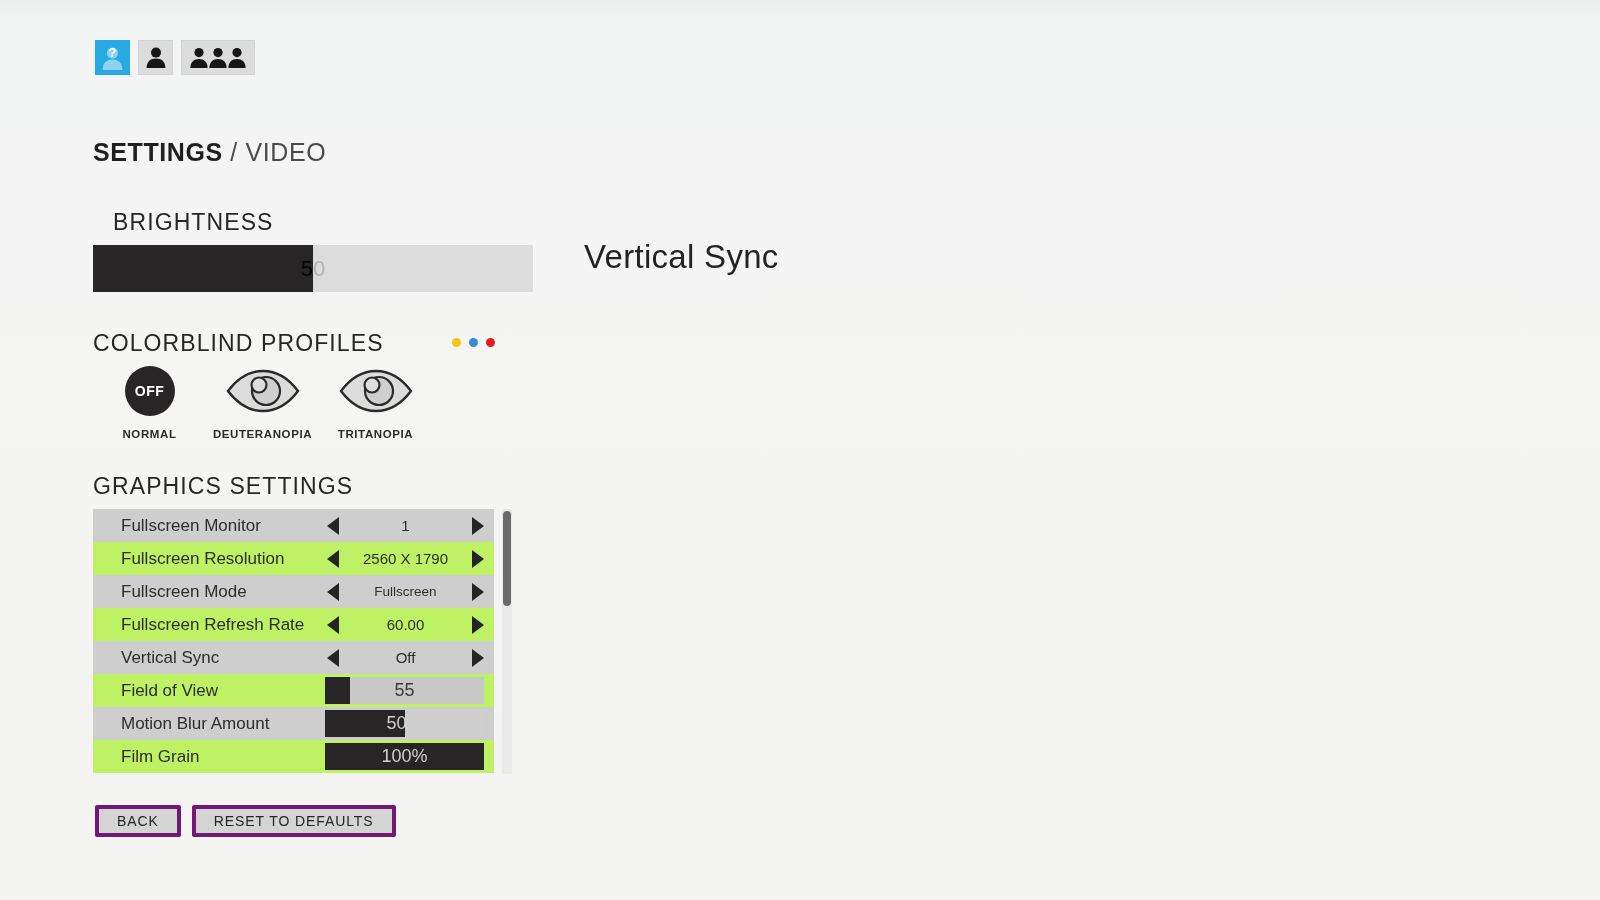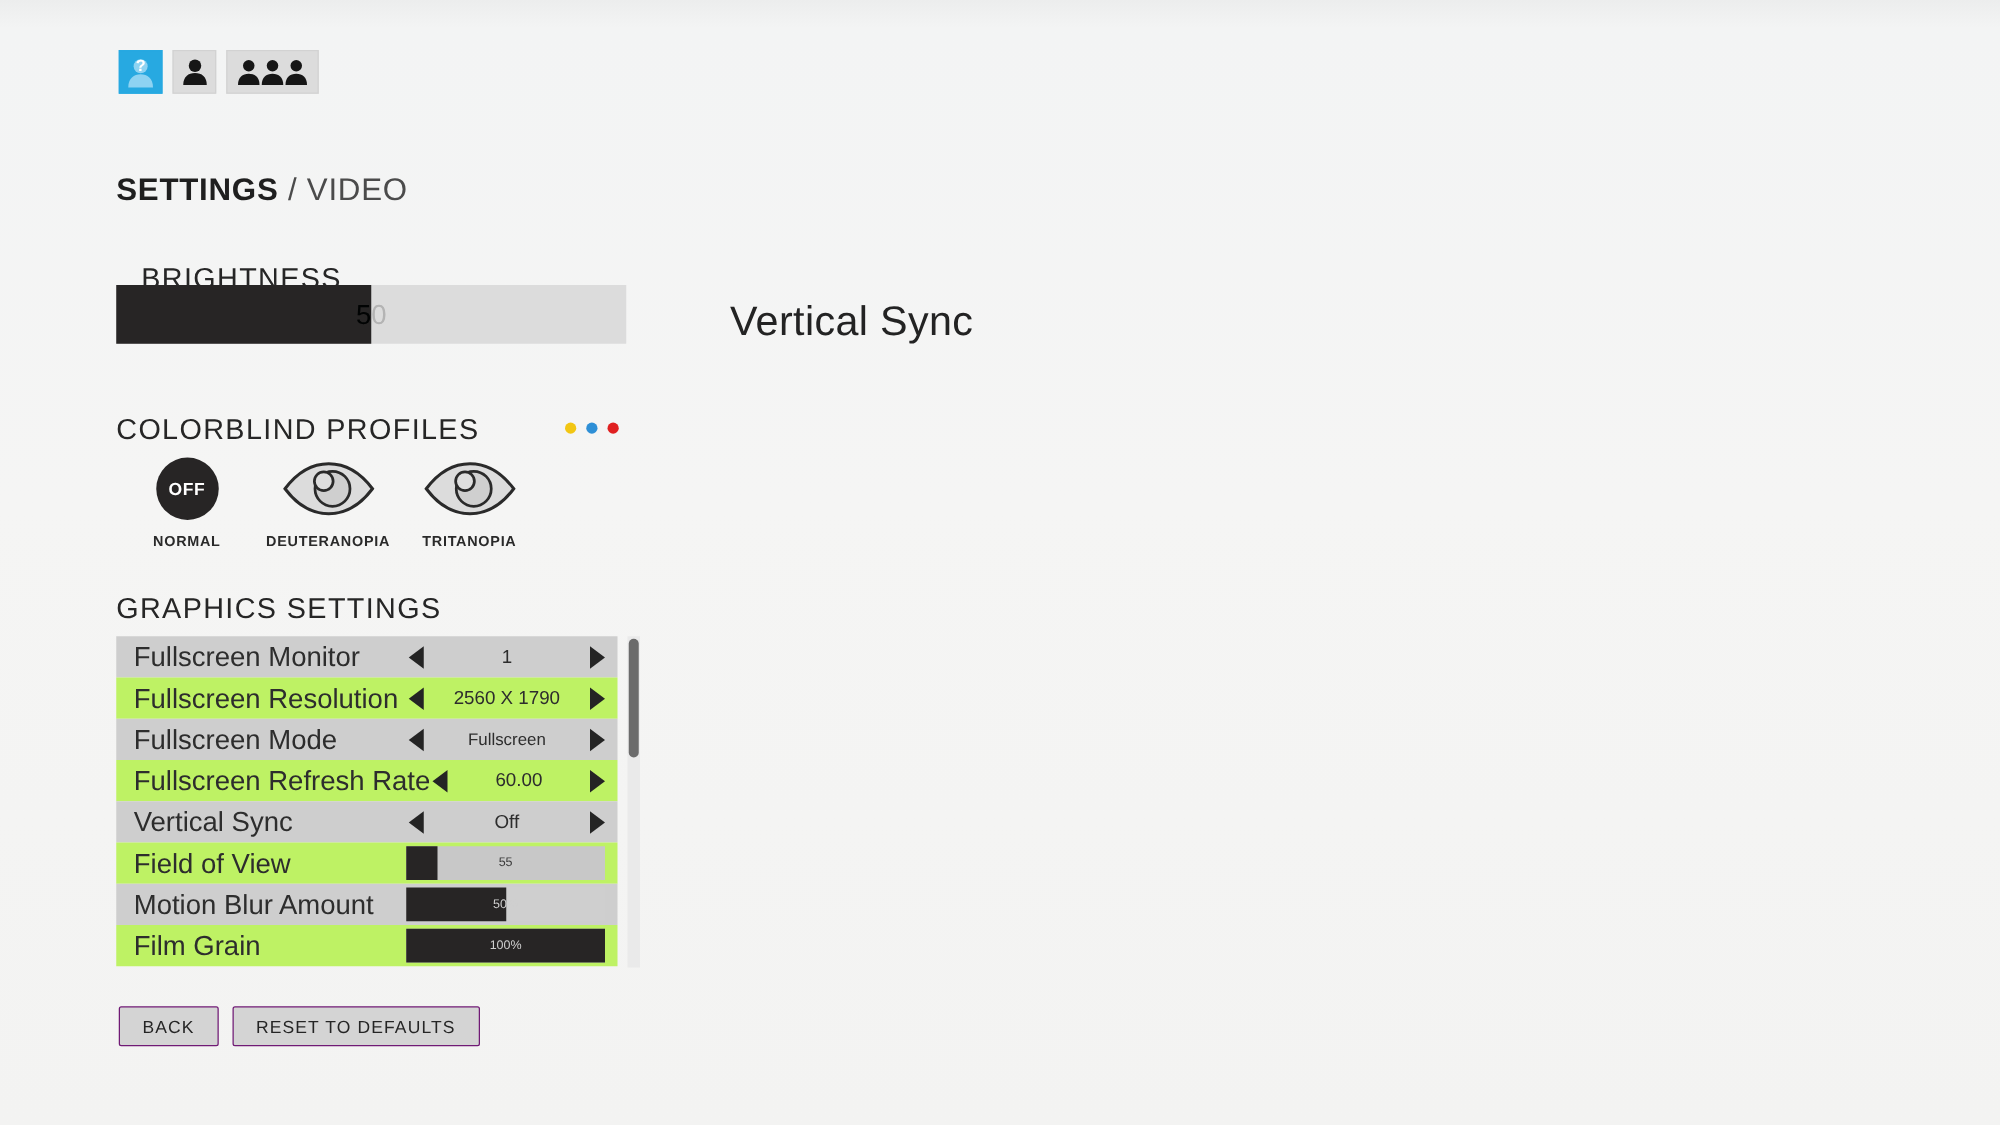--- a/index.html
+++ b/index.html
@@ -56,22 +56,22 @@
     color: #262626;
     white-space: nowrap;
   }
   #brightness-title { left: 93px; top: 209px; margin-left: 20px; }
   #colorblind-title { left: 93px; top: 330px; }
   #graphics-title   { left: 93px; top: 473px; }
 
   
   #brightness-slider {
     position: absolute;
-    left: 93px; top: 228px;
-    width: 408px; height: 47px;
+    left: 93px; top: 245px;
+    width: 440px; height: 47px;
     background: #dcdcdc;
   }
   #brightness-fill {
     position: absolute; left: 0; top: 0; bottom: 0;
     background: #272525;
   }
   #brightness-value {
     position: absolute; left: 0; right: 0; top: 0; bottom: 0;
     display: flex; align-items: center; justify-content: center;
     font-size: 22px;
@@ -124,22 +124,22 @@
     width: 401px; height: 265px;
   }
   .srow {
     height: 33px;
     display: flex; align-items: center;
     position: relative;
   }
   .srow.odd  { background: #cecece; }
   .srow.even { background: #bef264; }
   .srow-label {
-    padding-left: 14px;
-    font-size: 22px;
+    padding-left: 28px;
+    font-size: 17px;
     color: #2d2d2d;
     white-space: nowrap;
     flex: 0 0 232px;
   }
   .stepper {
     flex: 1;
     display: flex; align-items: center; justify-content: space-between;
     padding: 0 8px 0 0;
     height: 100%;
   }
@@ -166,21 +166,21 @@
     position: relative;
   }
   .srow.even .row-slider { background: #c8c8c8; }
   .row-slider-fill {
     position: absolute; left: 0; top: 0; bottom: 0;
     background: #272525;
   }
   .row-slider-value {
     position: absolute; inset: 0;
     display: flex; align-items: center; justify-content: center;
-    font-size: 10px;
+    font-size: 18px;
     color: #3a3a3a;
   }
   .row-slider-value.on-dark { color: #cfcfcf; }
 
   
   #list-scroll {
     position: absolute;
     left: 502px; top: 509px;
     width: 10px; height: 265px;
     background: #eaeaea;
@@ -195,21 +195,21 @@
 
   
   #bottom-buttons {
     position: absolute;
     left: 95px; top: 805px;
     display: flex; gap: 11px;
   }
   .btn {
     height: 32px;
     background: #d4d4d4;
-    border: 1px solid #701a75;
+    border: 4px solid #701a75;
     border-radius: 2px;
     display: flex; align-items: center; justify-content: center;
     padding: 0 18px;
     font-size: 14px;
     letter-spacing: 0.9px;
     color: #252525;
     white-space: nowrap;
   }
 
   

